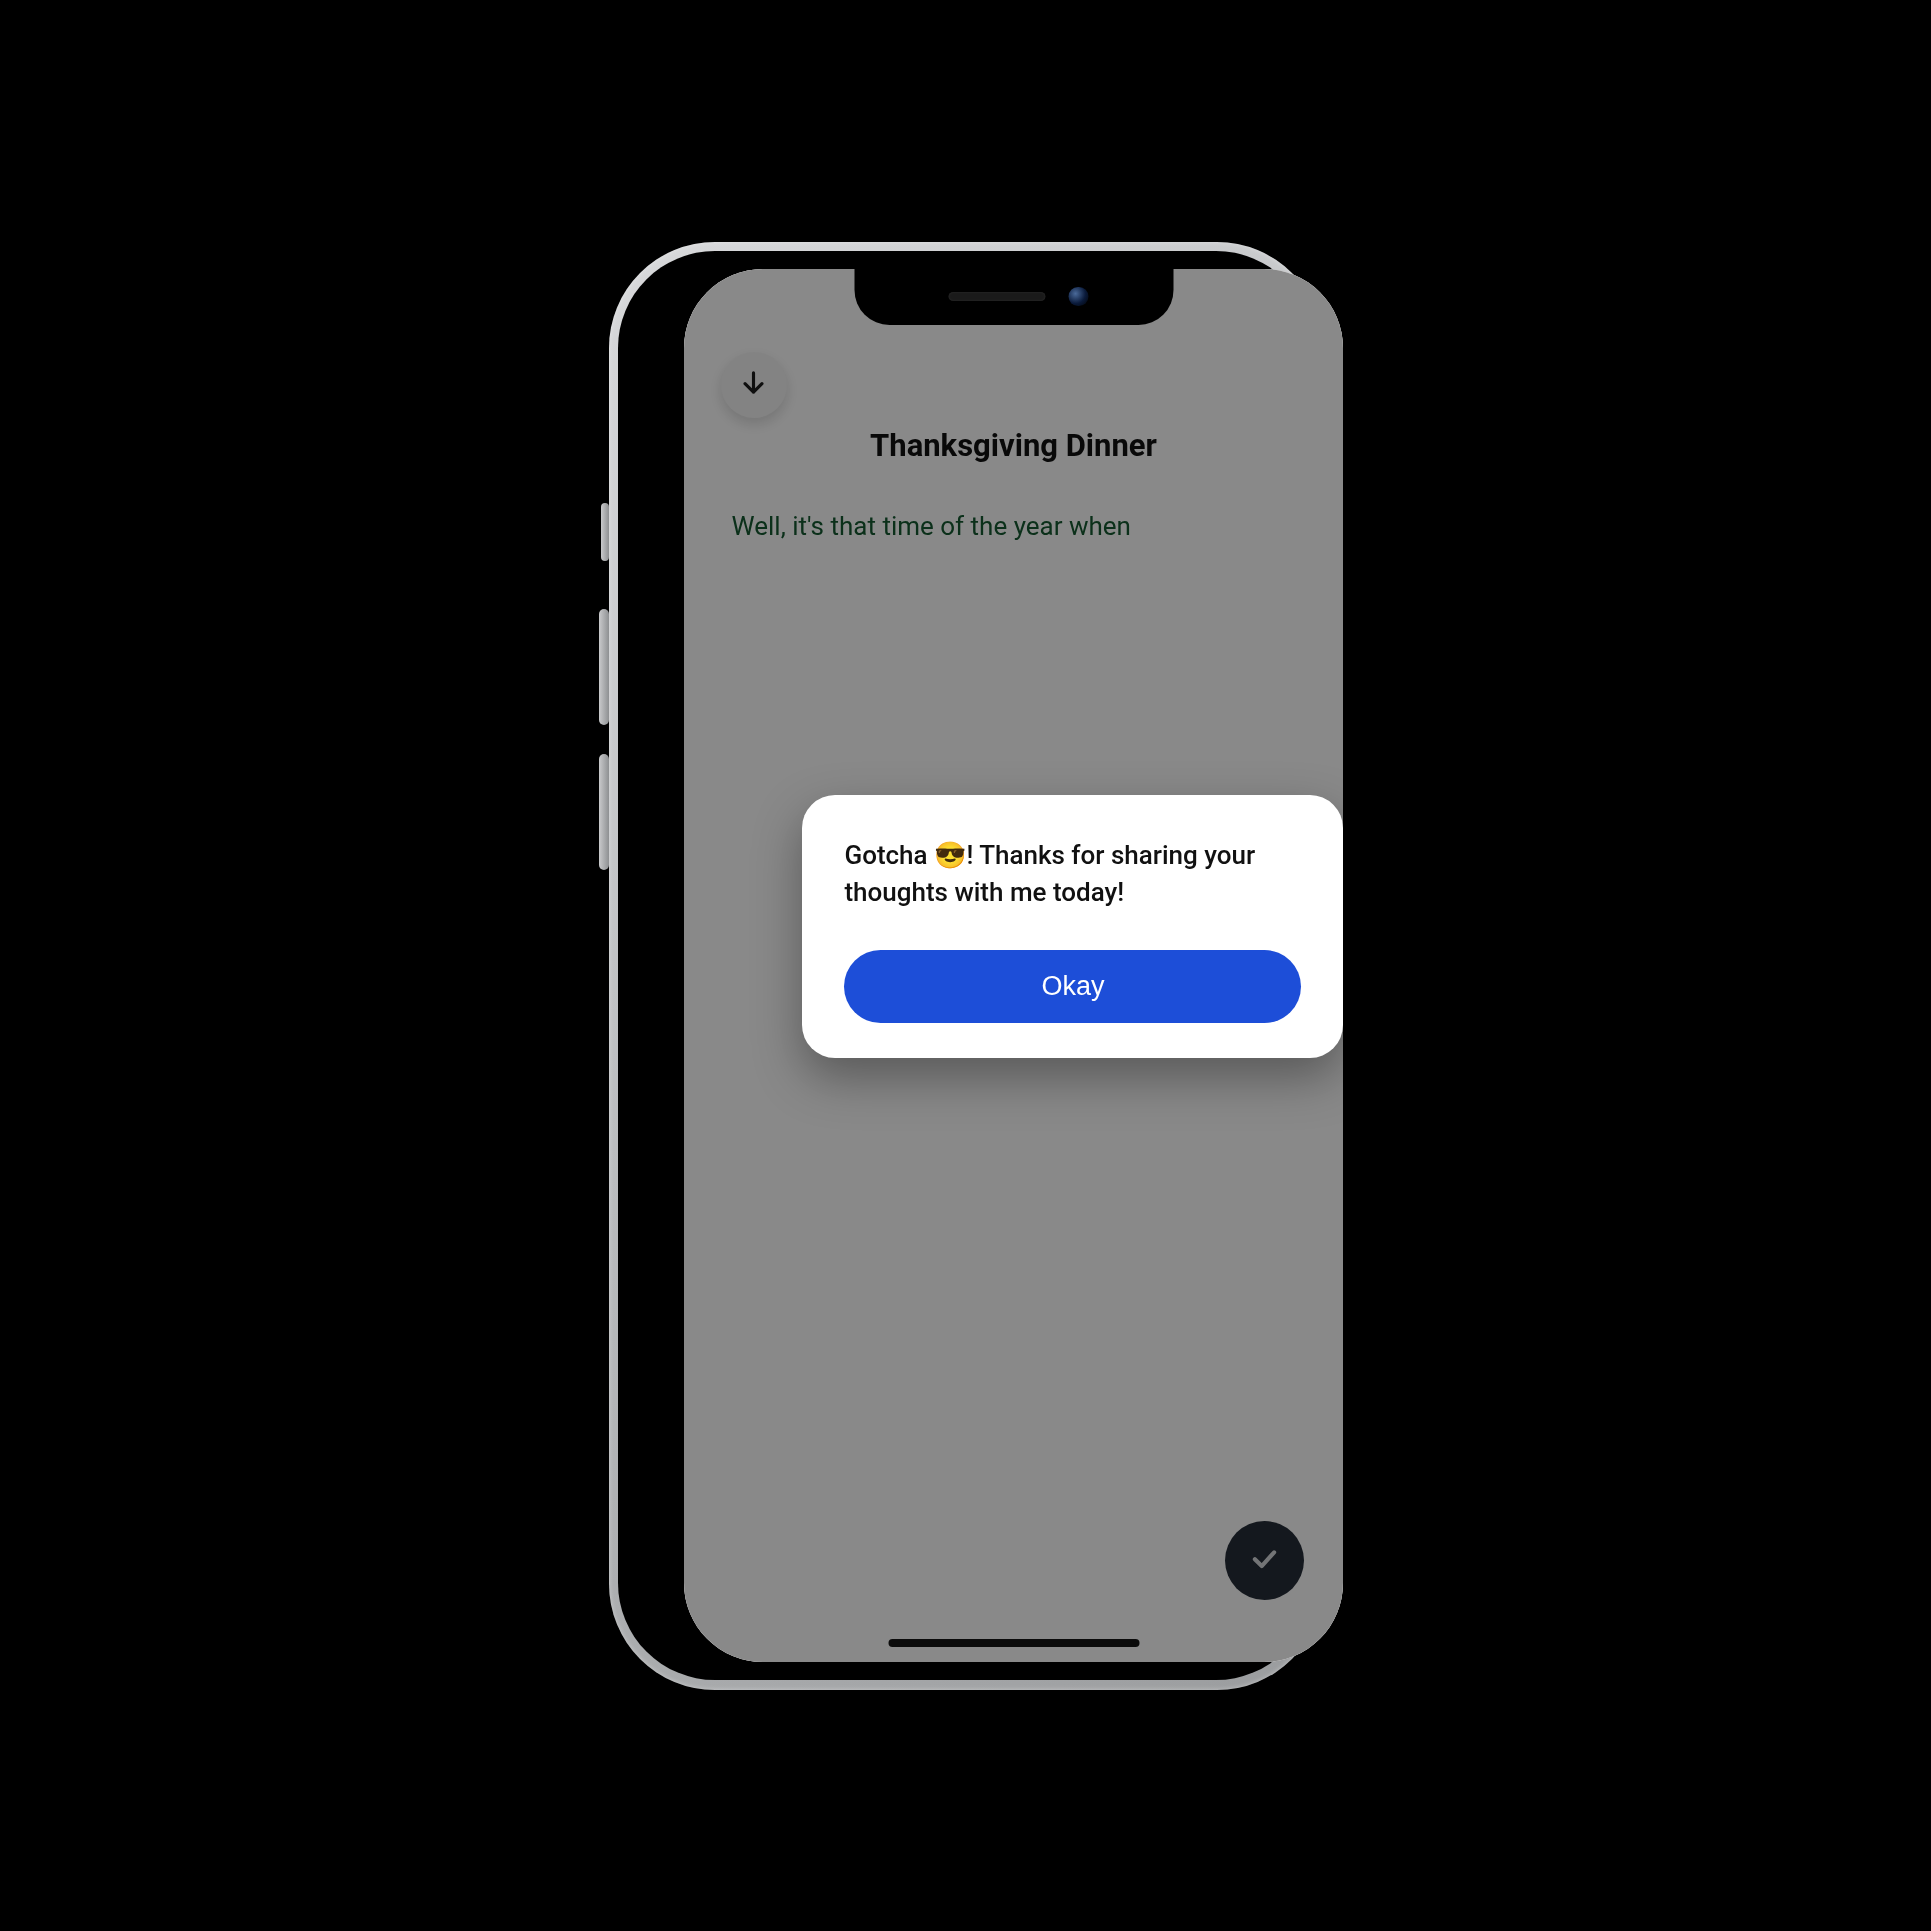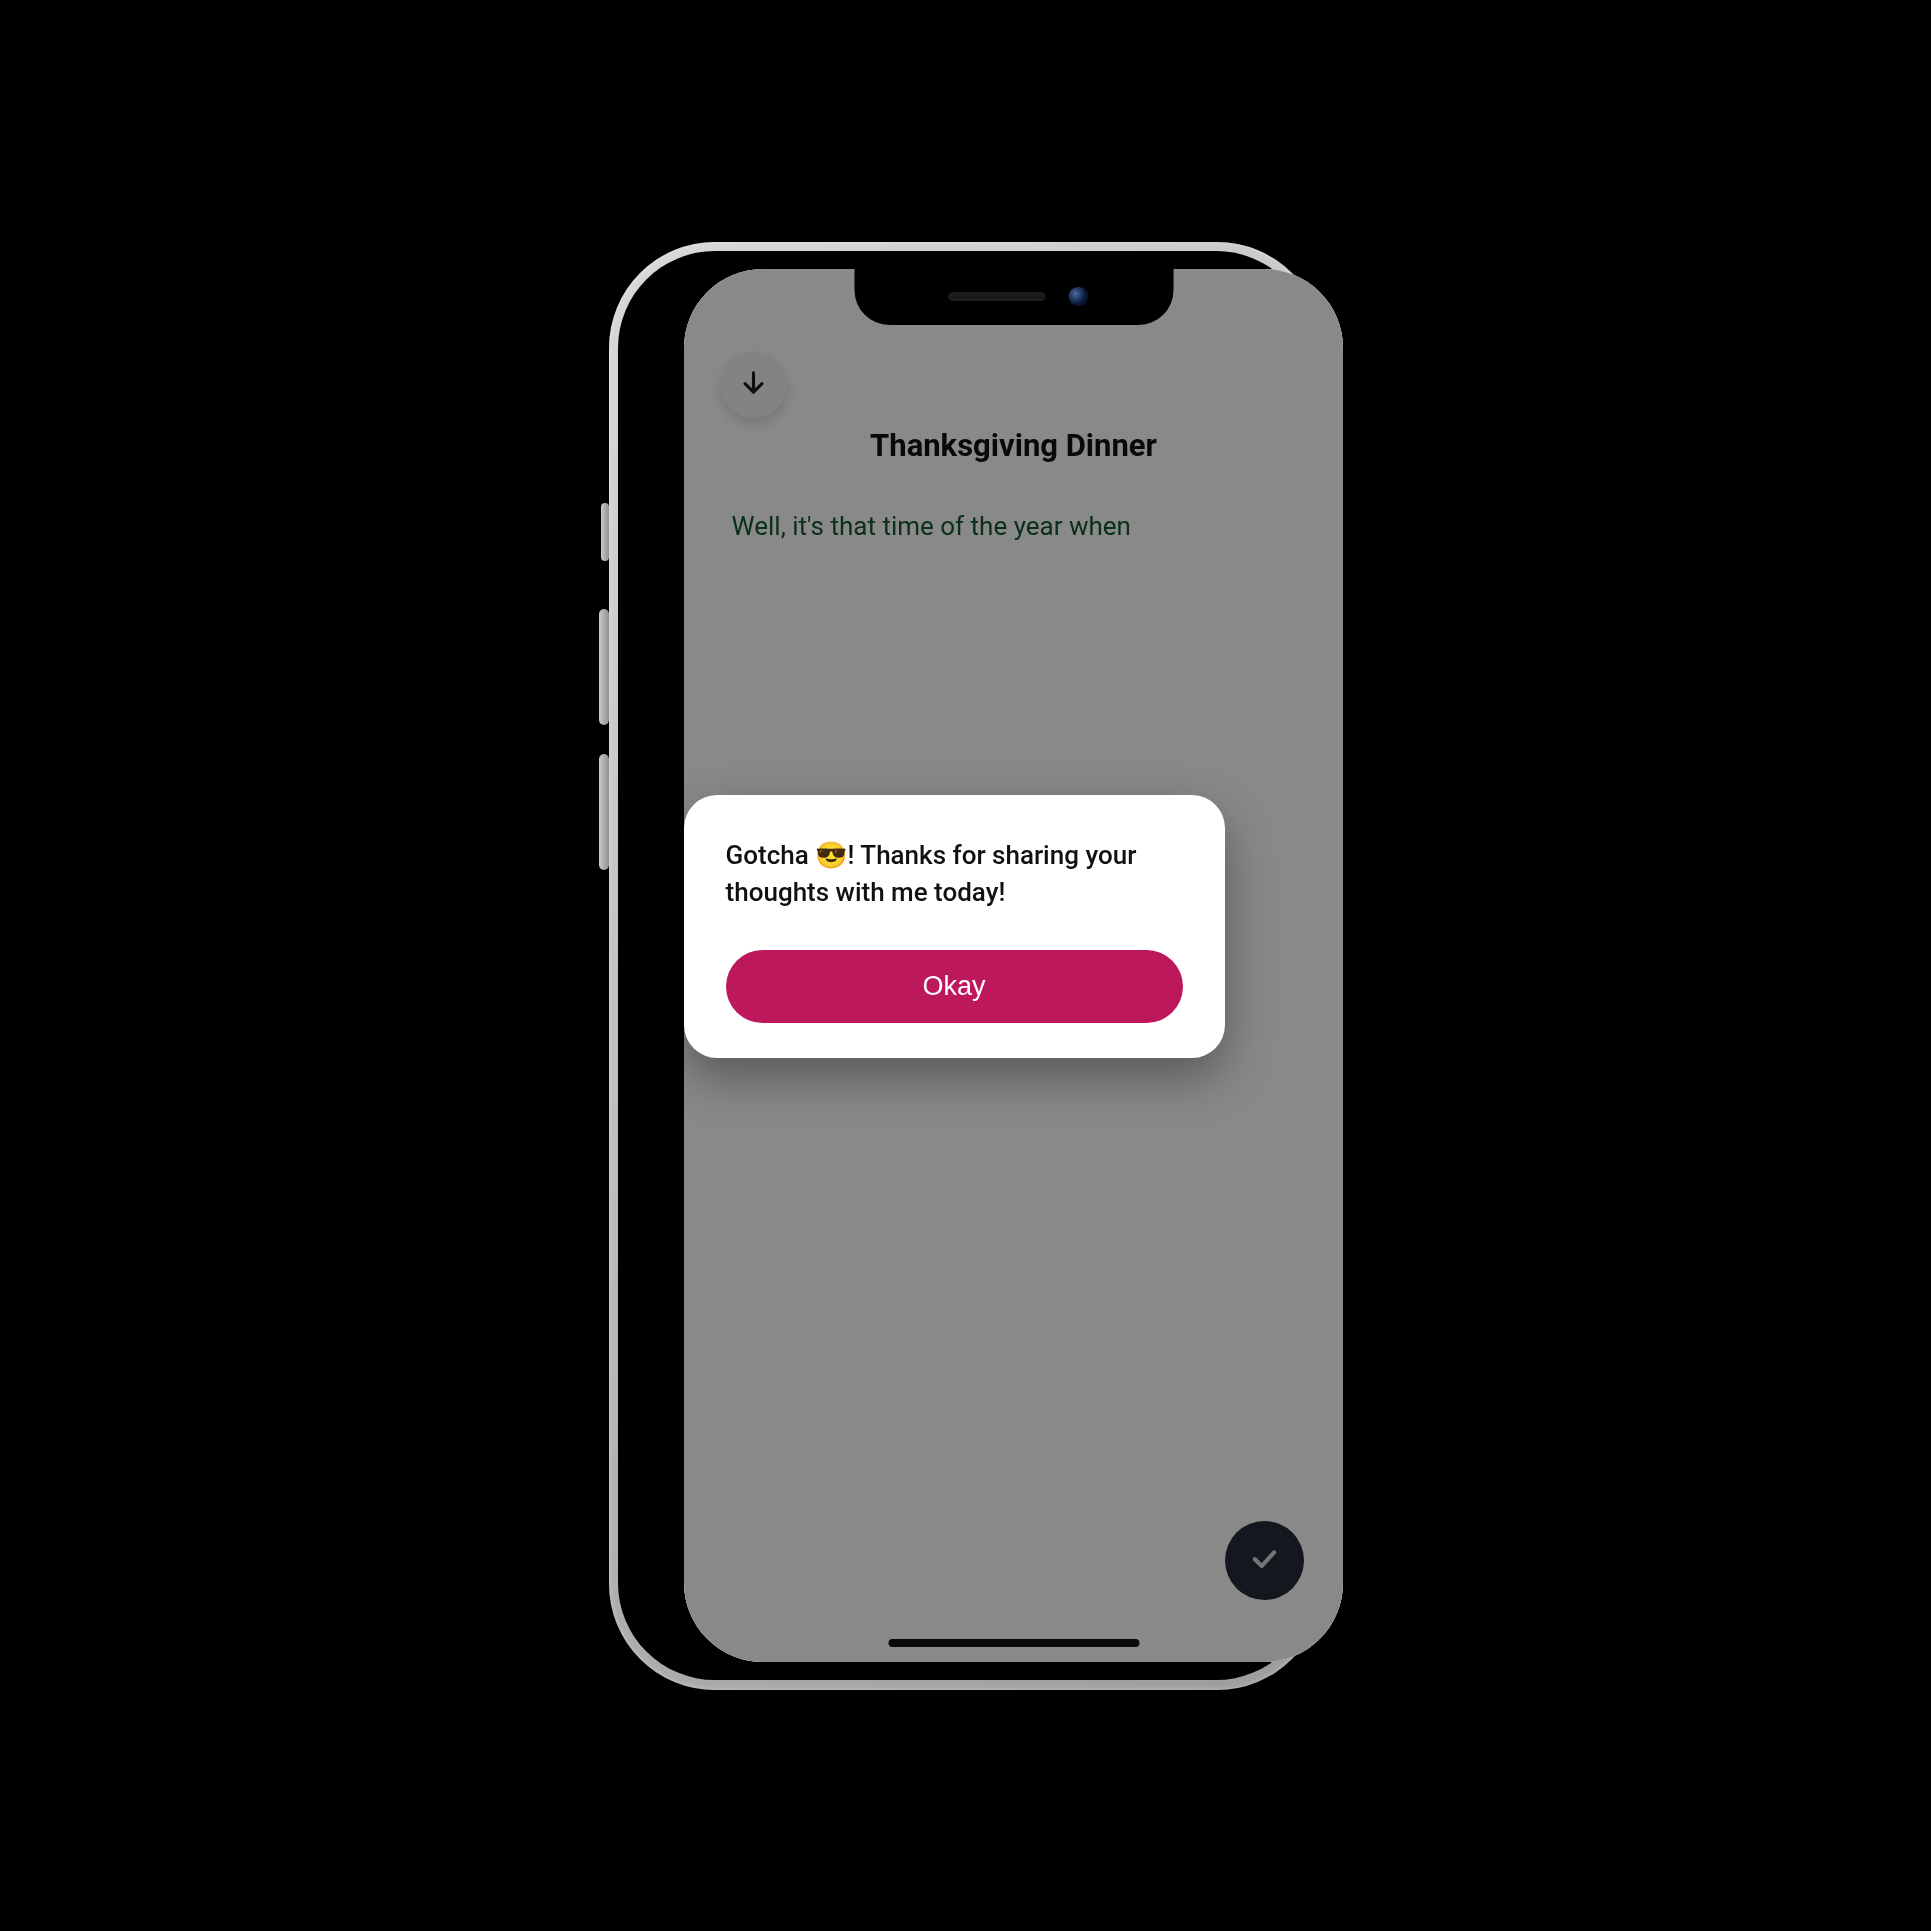--- a/index.html
+++ b/index.html
@@ -155,21 +155,21 @@
   }
 
   
   .dim {
     position: absolute;
     inset: 0;
     background: rgba(0,0,0,0.42);
     z-index: 30;
     display: flex;
     align-items: center;
-    justify-content: flex-start;
+    justify-content: flex-end;
   }
   .modal {
     width: 541px;
     background: #fff;
     border-radius: 33px;
     padding: 42px 42px 35px 42px;
     box-shadow: 0 19.3px 48px rgba(0,0,0,0.35);
     transform: translateY(-39px);
   }
   .modal-text {
@@ -177,21 +177,21 @@
     line-height: 1.42;
     color: #111;
     font-weight: 500;
   }
   .modal-btn {
     margin-top: 39px;
     width: 100%;
     height: 73px;
     border: none;
     border-radius: 39px;
-    background: #be185d;
+    background: #1d4ed8;
     color: #fff;
     font-size: 27px;
     font-weight: 500;
     cursor: pointer;
   }
 </style>
 </head>
 <body>
 
 <div class="device">

